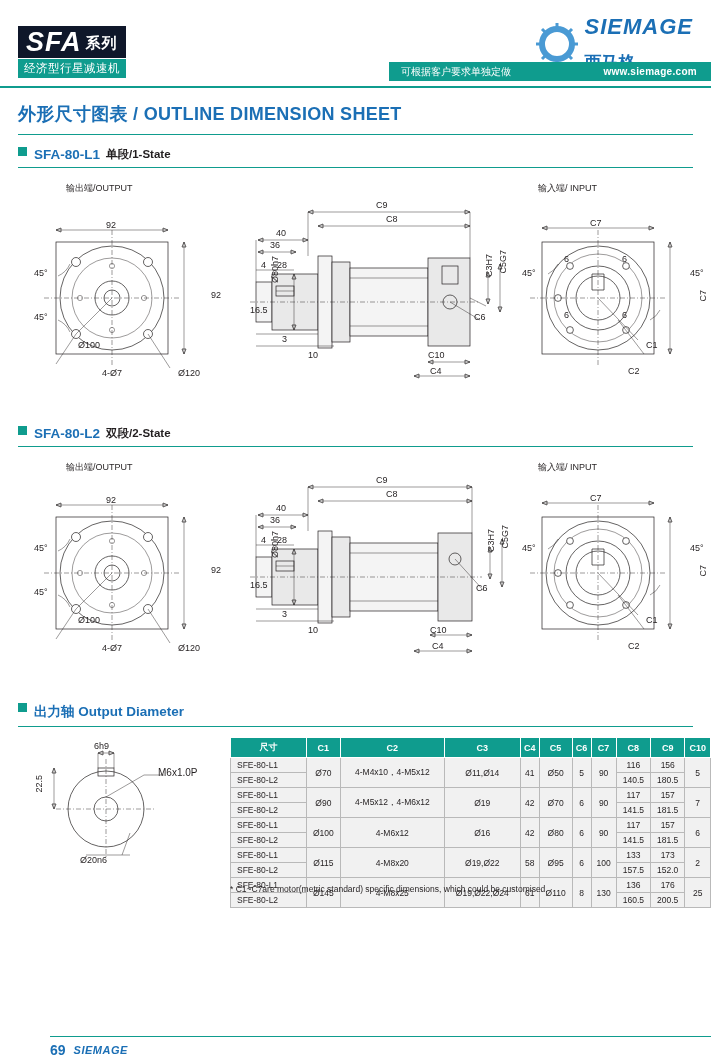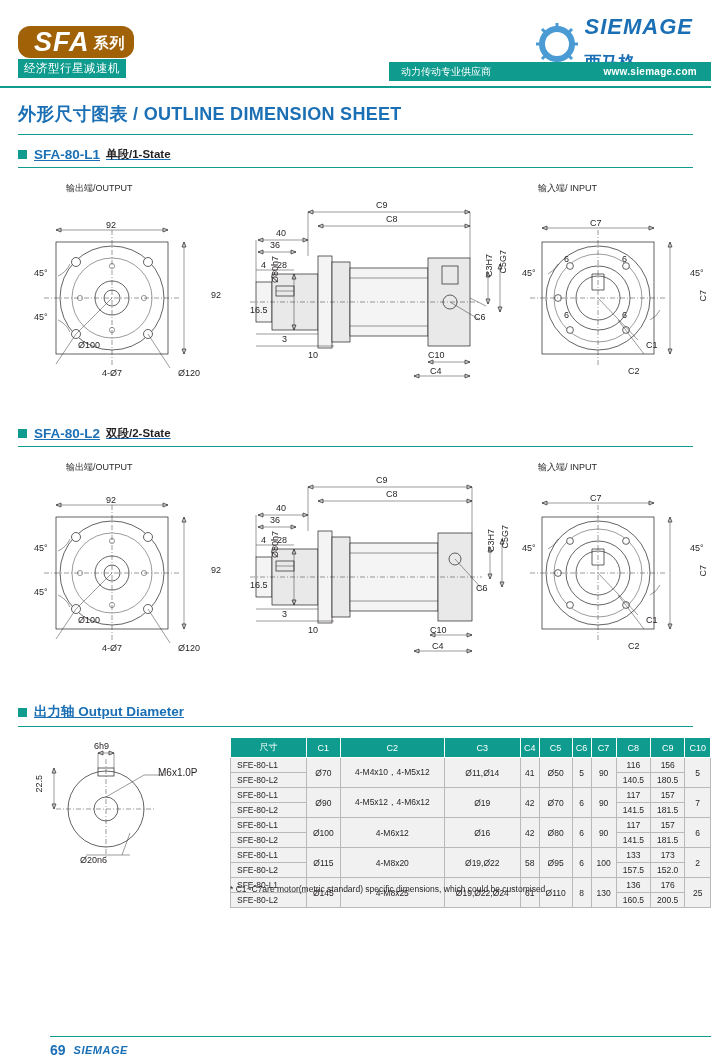--- a/index.html
+++ b/index.html
@@ -18,30 +18,29 @@
     position:relative;
     height:88px;
     background:#ffffff;
     padding:8px 18px 0 18px;
   }
   .hdr-left {
     position:absolute; left:18px; top:26px;
     width:140px;
   }
   .sfa-block {
-    background:#a16207;
+    background:#0f172a;
     color:#ffffff;
     display:inline-block;
-    padding:2px 8px 2px 16px;
+    padding:2px 8px 2px 8px;
     font-size:27px;
     font-weight:bold;
     font-style:italic;
     letter-spacing:1px;
     line-height:1.05;
-    border-radius:12px;
   }
   .sfa-xi {
     color:#ffffff;
     font-size:15px;
     font-weight:bold;
     font-style:normal;
     margin-left:4px;
     vertical-align:3px;
   }
   .sfa-sub {
@@ -106,24 +105,23 @@
     letter-spacing:0.3px;
   }
   .title-rule {
     margin:6px 18px 0 18px;
     border-bottom:1.5px solid #0f9c8e;
   }
 
   
   .sec-head {
     margin:12px 18px 0 18px;
-    display:flex; align-items:center;
+    display:flex; align-items:flex-start;
     font-size:13.5px; font-weight:bold;
     color:#1b6fb5;
-    text-decoration:underline;
   }
   .sec-head .sq {
     width:9px; height:9px; background:#0f9c8e; margin-right:7px;
   }
   .sec-head .sub {
     font-size:11.5px; font-weight:bold; color:#231f20; margin-left:6px;
   }
   .sec-rule {
     margin:5px 18px 0 18px;
     border-bottom:1px solid #0f9c8e;
@@ -163,21 +161,21 @@
   table.dim {
     position:absolute; left:212px; top:4px;
     border-collapse:collapse;
     width:481px;
     font-size:8.5px;
   }
   table.dim th {
     background:#0f9c8e; color:#ffffff;
     border:0.6px solid #ffffff;
     padding:3px 1px;
-    font-weight:normal;
+    font-weight:bold;
     font-size:9px;
   }
   table.dim td {
     border:0.5px solid #b9b9b9;
     padding:2px 2px;
     text-align:center;
     background:#f1f1f1;
     height:15px;
   }
   table.dim td.name { text-align:left; padding-left:6px; width:76px; }
@@ -230,21 +228,21 @@
         </svg>
       </span>
       <span class="logo-text">
         <div class="logo-name">SIEMAGE</div>
         <div class="logo-cn">西马格</div>
       </span>
     </div>
   </div>
 
   <div class="hdr-strip">
-    <span class="slogan">动力传动专业供应商</span>
+    <span class="slogan">可根据客户要求单独定做</span>
     <span class="site">www.siemage.com</span>
   </div>
   <div class="hdr-rule"></div>
 </div>
 
 <div class="page-title">外形尺寸图表 / OUTLINE DIMENSION SHEET</div>
 <div class="title-rule"></div>
 
 <div class="sec-head">
   <span class="sq"></span>

